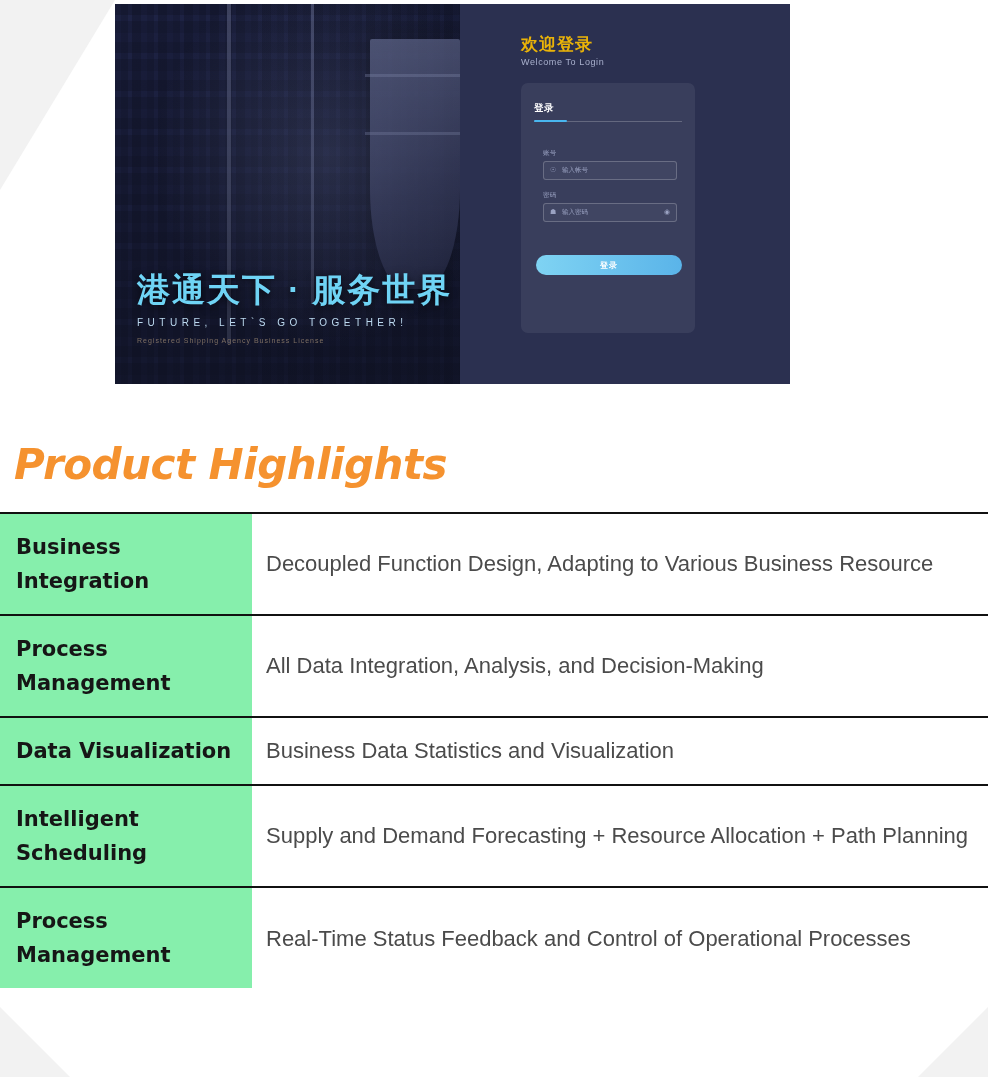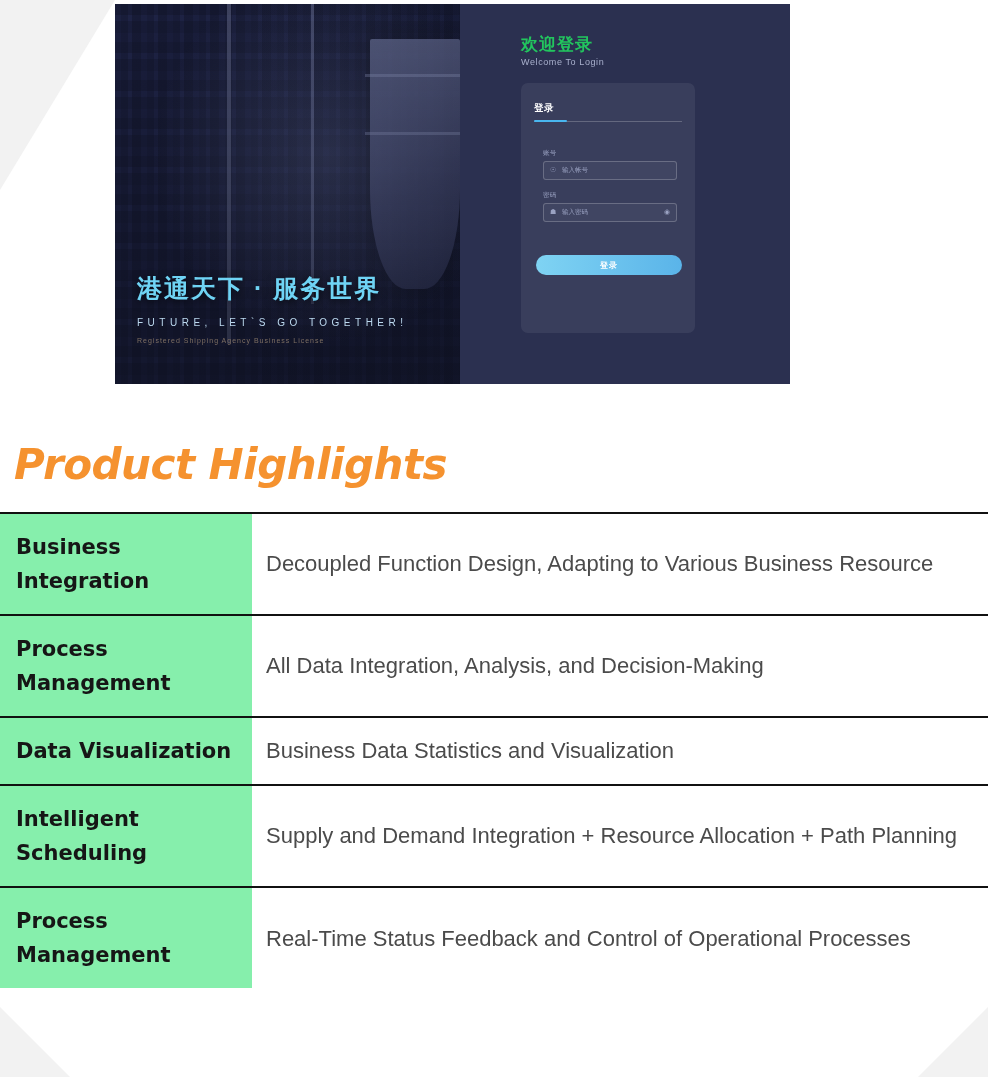--- a/index.html
+++ b/index.html
@@ -85,29 +85,29 @@
     position: absolute;
     background: rgba(150,158,195,0.35);
   }
   .banner {
     position: absolute;
     left: 22px;
     bottom: 40px;
     z-index: 3;
   }
   .banner-cn {
-    font-size: 25px;
+    font-size: 33px;
     font-weight: bold;
     color: #6fd4f5;
     letter-spacing: 2px;
     text-shadow: 0 2px 8px rgba(0,0,0,0.7);
     white-space: nowrap;
   }
   .banner-en {
-    margin-top: 12px;
+    margin-top: 4px;
     font-size: 10px;
     letter-spacing: 4.5px;
     color: #bcd9ef;
     white-space: nowrap;
   }
   .banner-sub {
     margin-top: 9px;
     font-size: 7px;
     letter-spacing: 1px;
     color: #7e6f63;
@@ -116,21 +116,21 @@
 
   .shot-right {
     position: relative;
     width: 330px;
     height: 380px;
     background: #2b3050;
   }
   .welcome-cn {
     position: absolute;
     left: 61px; top: 29px;
-    color: #22c55e;
+    color: #eab308;
     font-size: 17px;
     font-weight: bold;
     letter-spacing: 1px;
   }
   .welcome-en {
     position: absolute;
     left: 61px; top: 53px;
     color: #a9b0cd;
     font-size: 9px;
     letter-spacing: 0.6px;
@@ -330,20 +330,20 @@
     <tr>
       <td class="term">Process Management</td>
       <td class="desc">All Data Integration, Analysis, and Decision-Making</td>
     </tr>
     <tr>
       <td class="term">Data Visualization</td>
       <td class="desc">Business Data Statistics and Visualization</td>
     </tr>
     <tr>
       <td class="term">Intelligent Scheduling</td>
-      <td class="desc">Supply and Demand Integration + Resource Allocation + Path Planning</td>
+      <td class="desc">Supply and Demand Forecasting + Resource Allocation + Path Planning</td>
     </tr>
     <tr>
       <td class="term">Process Management</td>
       <td class="desc">Real-Time Status Feedback and Control of Operational Processes</td>
     </tr>
   </tbody>
 </table>
 
 </body></html>

